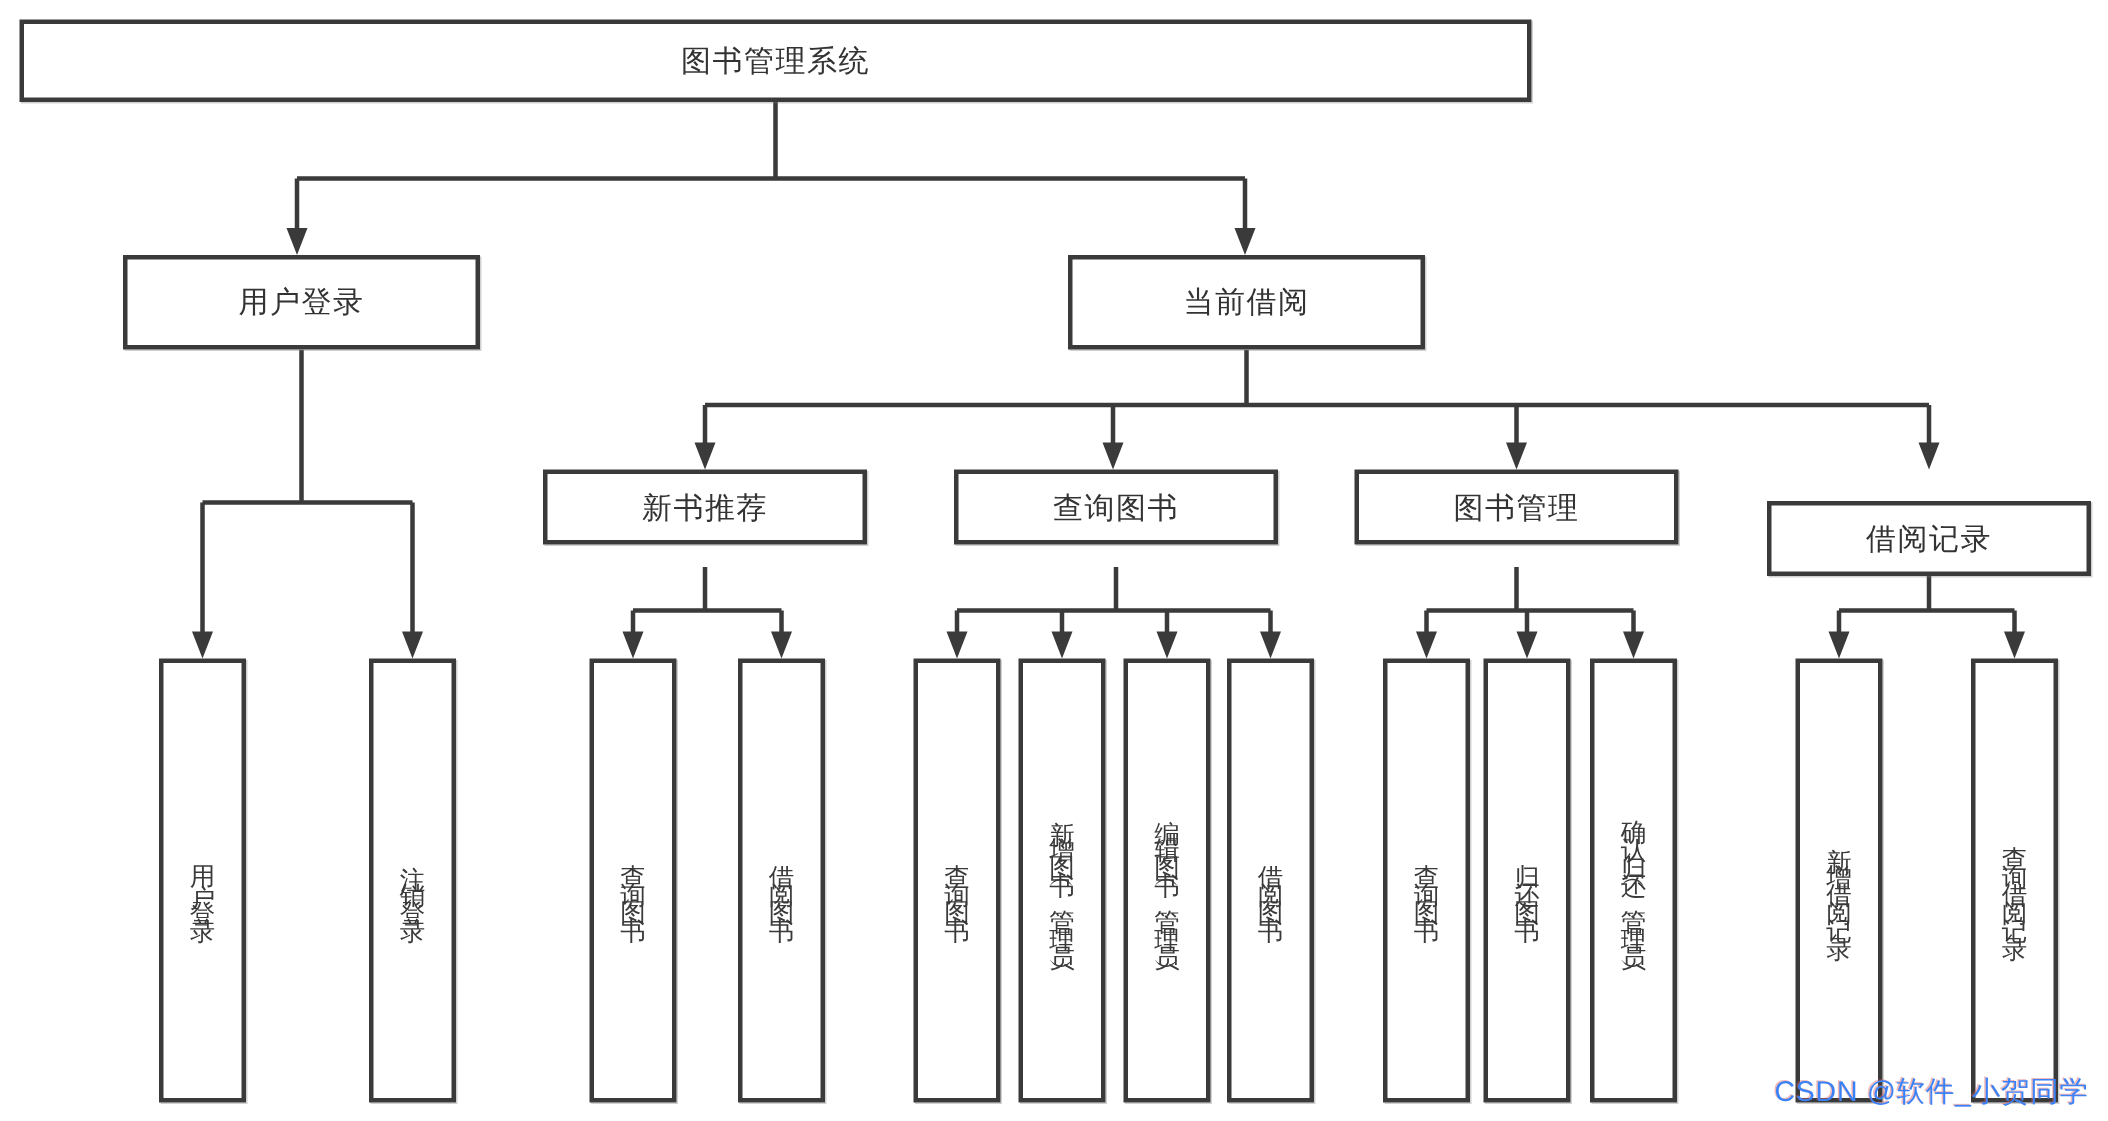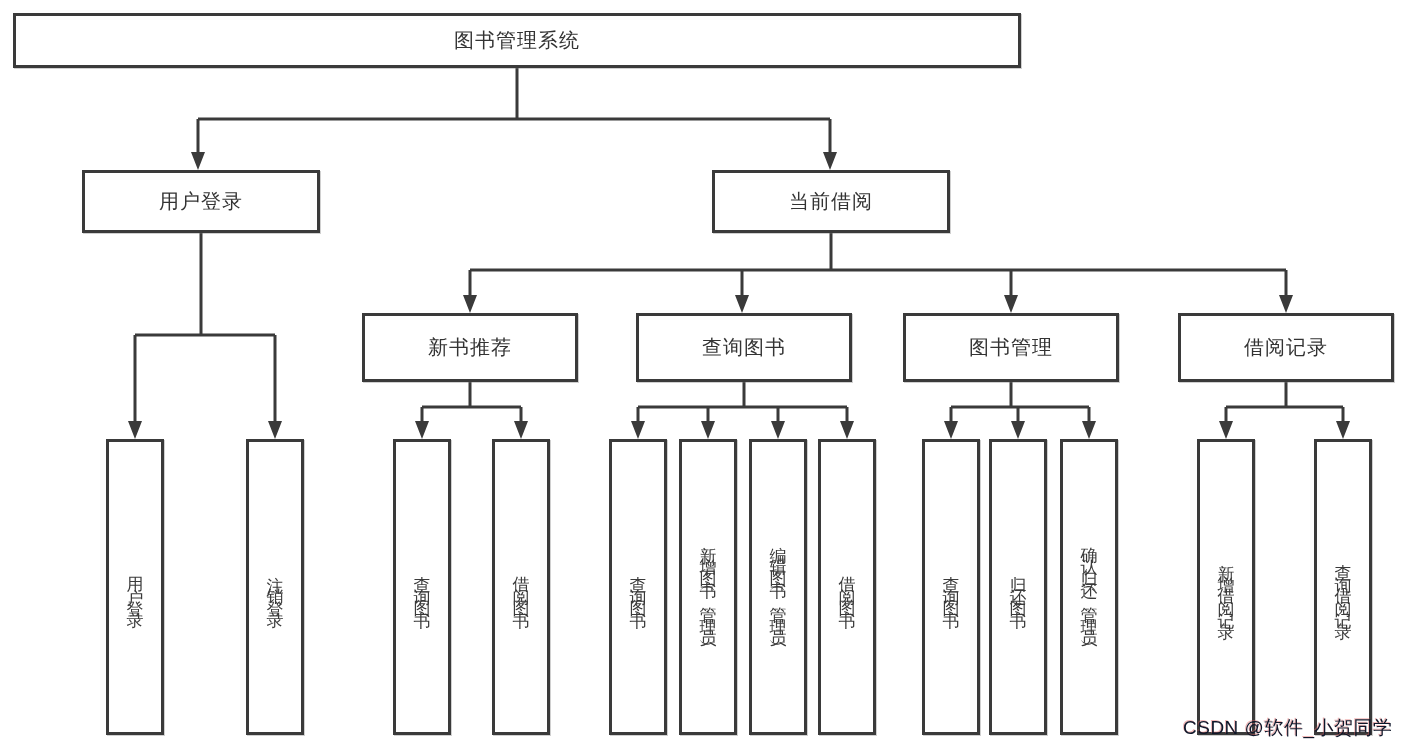--- a/index.html
+++ b/index.html
@@ -25,38 +25,38 @@
     display: flex;
     align-items: center;
     justify-content: center;
     color: #333333;
     z-index: 1;
     box-shadow: 1px 1px 0 rgba(120,120,120,0.35);
   }
   .node-h { font-size: 20px; letter-spacing: 1px; justify-content: center; }
   .node-root { left: 13px; top: 13px; width: 1008px; height: 55px; }
   .node-l2 { height: 63px; width: 238px; top: 170px; }
-  .node-l3 { height: 69px; width: 216px; top: 313px; }
+  .node-l3 { height: 50px; width: 216px; top: 313px; }
   .node-v { top: 439px; width: 58px; height: 296px; }
   .node-v .vtext {
     writing-mode: vertical-rl;
     text-orientation: mixed;
     font-size: 17px;
     letter-spacing: 12px;
     line-height: 1;
     color: #3a3a3a;
     white-space: nowrap;
   }
   .watermark {
     position: absolute;
     left: 1183px;
     top: 715px;
     z-index: 2;
     font-size: 19px;
-    color: #0f172a;
+    color: #3b82f6;
     letter-spacing: 0.5px;
     text-shadow: -1px -1px 0 rgba(222,96,96,0.45);
     white-space: nowrap;
   }
 </style>
 </head>
 <body>
 
 <div class="stage">
 
@@ -95,21 +95,21 @@
 
   <div class="node node-h node-l3" style="left:362px;">
     <span>新书推荐</span>
   </div>
   <div class="node node-h node-l3" style="left:636px;">
     <span>查询图书</span>
   </div>
   <div class="node node-h node-l3" style="left:903px;">
     <span>图书管理</span>
   </div>
-  <div class="node node-h node-l3" style="left:1178px;">
+  <div class="node node-h node-l3" style="left:1178px;margin-top:21px;">
     <span>借阅记录</span>
   </div>
 
   <div class="node node-v" style="left:106px;">
     <span class="vtext">用户登录</span>
   </div>
   <div class="node node-v" style="left:246px;">
     <span class="vtext">注销登录</span>
   </div>
 

